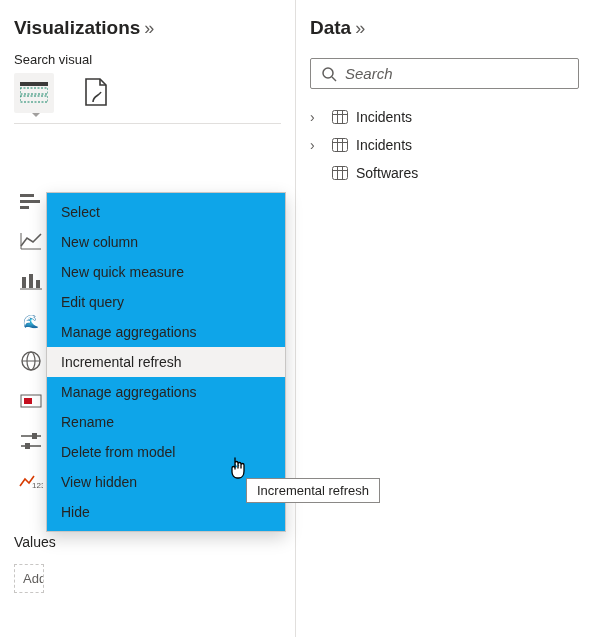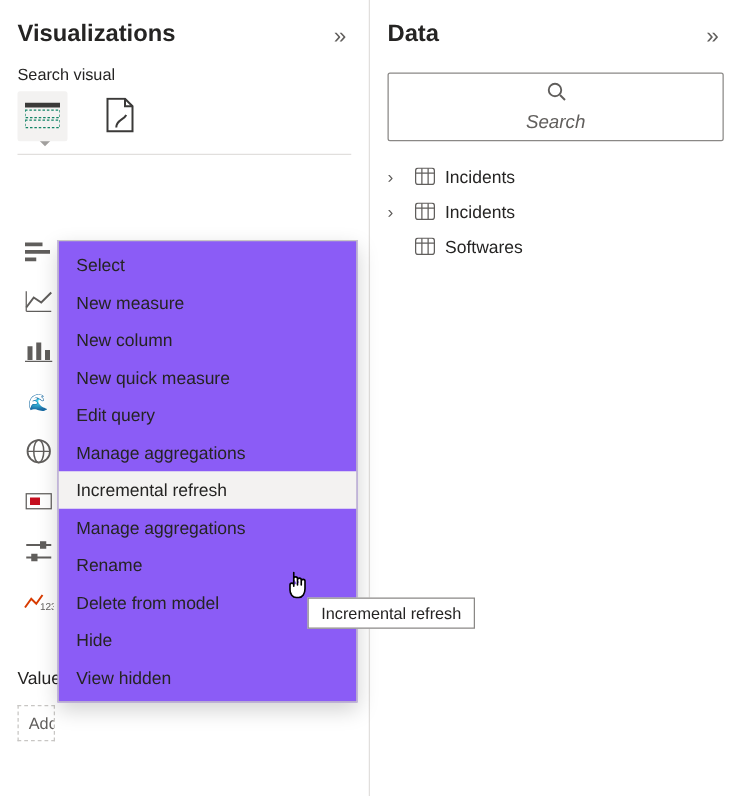--- a/index.html
+++ b/index.html
@@ -9,41 +9,41 @@
       color: #252423;
       background: #fff;
       width: 593px;
       height: 637px;
       overflow: hidden;
       position: relative;
     }
     .panes { display: flex; height: 100%; }
     .pane-viz { width: 296px; border-right: 1px solid #e1dfdd; padding: 8px 14px; }
     .pane-data { flex: 1; padding: 8px 14px; }
-    .pane-header { display: flex; align-items: center; justify-content: space-between; height: 40px; }
+    .pane-header { display: flex; align-items: center; justify-content: flex-start; height: 40px; }
     .pane-title { font-size: 19px; font-weight: 600; }
     .collapse-btn { font-size: 18px; color: #605e5c; cursor: pointer; padding: 2px 4px; }
     .build-label { font-size: 13px; color: #252423; margin-top: 4px; }
     .build-icons { display: flex; gap: 22px; margin-top: 6px; align-items: center; }
     .build-icon-box { width: 40px; height: 40px; display:flex; align-items:center; justify-content:center; border-radius:2px; }
     .build-icon-box.selected { background:#f3f2f1; }
     .caret-down { width:0; height:0; border-left:6px solid transparent; border-right:6px solid transparent; border-top:6px solid #a19f9d; margin-left:16px; margin-top:-2px; }
     .hr { border:none; border-top:1px solid #e1dfdd; margin-top:6px; }
     .viz-icon-col { position:absolute; left:18px; top:188px; display:flex; flex-direction:column; gap:14px; }
     .vi { width:26px; height:26px; display:flex; align-items:center; justify-content:center; color:#605e5c; }
     .values-label { position:absolute; left:14px; top:534px; font-size:14px; color:#252423; }
     .add-field { position:absolute; left:14px; top:564px; font-size:13px; color:#605e5c; border:1px dashed #c8c6c4; padding:6px 8px; width:30px; overflow:hidden; white-space:nowrap; }
     
-    .search-box { display:flex; align-items:center; gap:8px; border:1px solid #8a8886; border-radius:2px; padding:6px 10px; margin-top:10px; color:#605e5c; font-size:15px; font-style:italic;flex-direction:column; }
+    .search-box { display:flex; align-items:center; gap:8px; border:1px solid #8a8886; border-radius:2px; padding:6px 10px; margin-top:10px; color:#605e5c; font-size:15px; font-style:italic; }
     .tables { margin-top:14px; }
     .table-row { display:flex; align-items:center; gap:8px; padding:6px 0; font-size:14px; color:#252423; }
     .chevron { color:#605e5c; font-size:14px; width:14px; }
     .table-icon { color:#605e5c; display:flex; }
     
-    .context-menu { position:absolute; left:46px; top:192px; width:240px; background:#8b5cf6; border:1px solid #c8c6c4; box-shadow:0 6px 16px rgba(0,0,0,.18); padding:4px 0; z-index:50; }
+    .context-menu { position:absolute; left:46px; top:192px; width:240px; background:#0ea5e9; border:1px solid #c8c6c4; box-shadow:0 6px 16px rgba(0,0,0,.18); padding:4px 0; z-index:50; }
     .menu-item { padding:7px 14px; font-size:14px; color:#252423; cursor:pointer; white-space:nowrap; }
     .menu-item.hover { background:#f3f2f1; }
     .tooltip { position:absolute; left:246px; top:478px; background:#fff; border:1px solid #8a8886; padding:4px 10px; font-size:13px; z-index:60; }
     .cursor { position:absolute; left:229px; top:456px; z-index:70; pointer-events:none; }
     svg { display:block; }
   </style>
 </head>
 <body>
 
 <div class="panes">
@@ -184,31 +184,30 @@
         <text x="13" y="16" font-size="8" fill="#605e5c">123</text>
       </svg>
     </div>
 </div>
 
 <div class="values-label">Values</div>
 <div class="add-field">Add data fields here</div>
 
 <div class="context-menu">
   <div class="menu-item">Select</div>
-  <div class="menu-item">New measure</div>
   <div class="menu-item">New column</div>
   <div class="menu-item">New quick measure</div>
   <div class="menu-item">Edit query</div>
   <div class="menu-item">Manage aggregations</div>
   <div class="menu-item hover">Incremental refresh</div>
   <div class="menu-item">Manage aggregations</div>
   <div class="menu-item">Rename</div>
   <div class="menu-item">Delete from model</div>
+  <div class="menu-item">View hidden</div>
   <div class="menu-item">Hide</div>
-  <div class="menu-item">View hidden</div>
 </div>
 
 <div class="tooltip">Incremental refresh</div>
 
 <div class="cursor">
   <svg width="20" height="24" viewBox="0 0 20 24">
       <path d="M6 2 V13 M6 7 C6 5 9 5 9 7 V12 M9 8 C9 6 12 6 12 8 V12 M12 9 C12 7 15 7 15 9 V15 C15 19 13 22 10 22 H8 C5 22 3 19 3 16 V12 C3 10 6 10 6 12" fill="#fff" stroke="#000" stroke-width="1.3" stroke-linecap="round"></path>
     </svg>
 </div>
 

